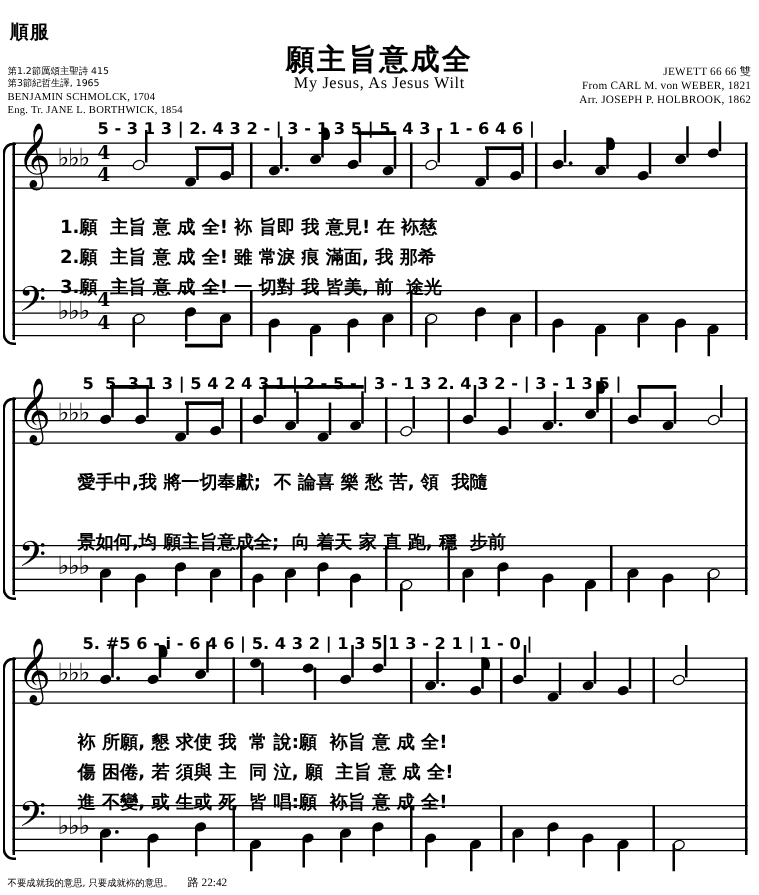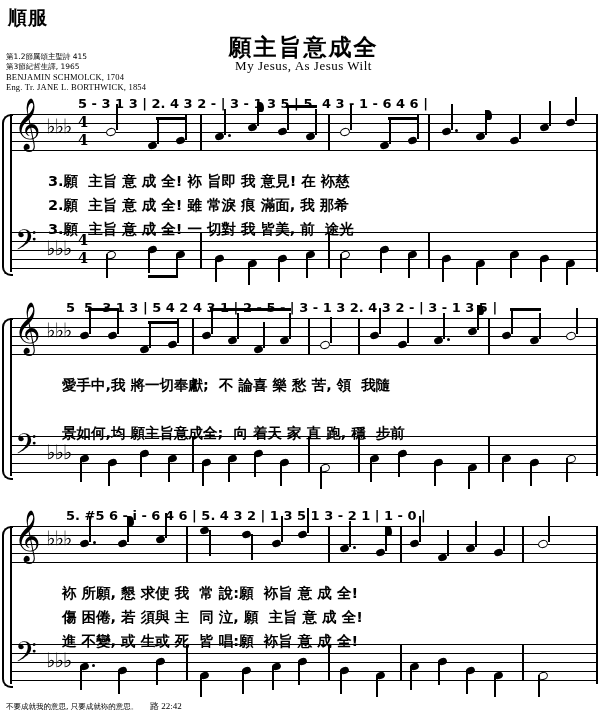--- a/index.html
+++ b/index.html
@@ -19,23 +19,23 @@
   .page {
     position: relative;
     width: 607px;
     height: 716px;
   }
 
   
   .hdr-topic {
     position: absolute;
     left: 8px;
-    top: 5px;
-    font-family: "DejaVu Sans", sans-serif;
-    font-size: 19px;
+    top: 16px;
+    font-family: "DejaVu Sans", sans-serif;
+    font-size: 15px;
     font-weight: bold;
     letter-spacing: 1px;
   }
   .hdr-number {
     position: absolute;
     left: 6px;
     top: 24px;
     font-family: "DejaVu Sans", sans-serif;
     font-size: 27px;
     font-weight: bold;
@@ -263,20 +263,25 @@
   <div class="hdr-credits-left">
     <div class="cn">第1.2節厲頌主聖詩 415</div>
     <div class="cn">第3節紀哲生譯, 1965</div>
     <div class="en">BENJAMIN  SCHMOLCK, 1704</div>
     <div class="en">Eng. Tr. JANE L. BORTHWICK, 1854</div>
   </div>
 
   <div class="title-cn">願主旨意成全</div>
   <div class="title-en">My Jesus, As Jesus Wilt</div>
 
+  <div class="hdr-credits-right">
+    <div>JEWETT 66 66 雙</div>
+    <div>From CARL M.  von WEBER, 1821</div>
+    <div>Arr.  JOSEPH P.  HOLBROOK, 1862</div>
+  </div>
 
   <div class="numline" style="left:78px; top:96px;">5 - 3 1 3 | 2. 4 3 2 - | 3 - 1 3 5 | 5. 4 3 - 1 - 6 4 6 |</div>
 
   <div class="system" style="top:114px;">
     <div style="position:relative; height:158px;">
       <div class="brace" style="top:0px; height:158px;"></div>
       <div class="sysbar-left" style="top:0px; height:158px;"></div>
       <div class="sysbar-right" style="top:0px; height:158px;"></div>
 
       <div class="staff" style="position:absolute; top:0px;">
@@ -334,21 +339,21 @@
         <div class="note" style="left:530px; top:10px;"></div>
         <div class="stem" style="left:539px; top:-13px; height:25px;"></div>
         <div class="note" style="left:556px; top:5px;"></div>
         <div class="stem" style="left:565px; top:-17px; height:24px;"></div>
 
         <div class="barline" style="left:190px;"></div>
         <div class="barline" style="left:318px;"></div>
         <div class="barline" style="left:418px;"></div>
       </div>
 
-      <div class="lyricblock" style="left:38px; top:58px;">3.願  主旨 意 成 全! 袮 旨即 我 意見! 在 袮慈</div>
+      <div class="lyricblock" style="left:38px; top:58px;">1.願  主旨 意 成 全! 袮 旨即 我 意見! 在 袮慈</div>
       <div class="lyricblock" style="left:38px; top:82px;">2.願  主旨 意 成 全! 雖 常淚 痕 滿面, 我 那希</div>
       <div class="lyricblock" style="left:38px; top:106px;">3.願  主旨 意 成 全! 一 切對 我 皆美, 前  途光</div>
 
       <div class="staff" style="position:absolute; top:118px;">
         <div class="line"></div>
         <div class="line"></div>
         <div class="line"></div>
         <div class="line"></div>
         <div class="line"></div>
 

